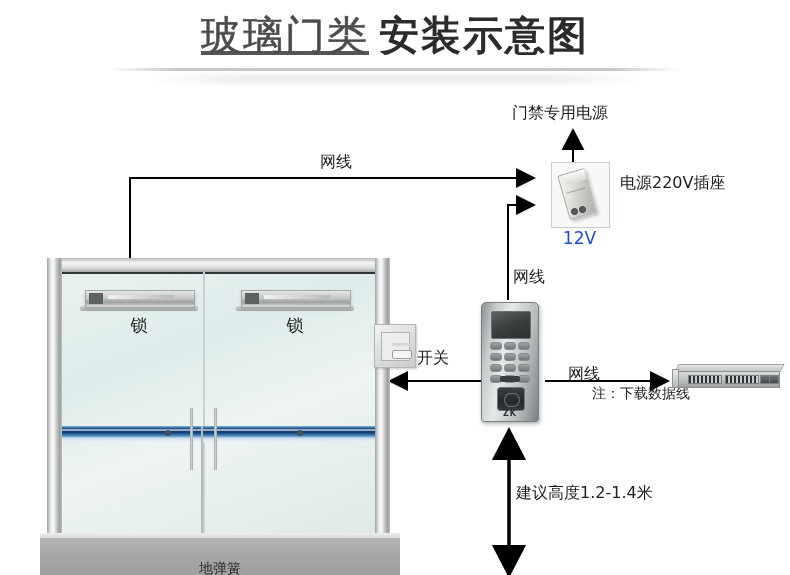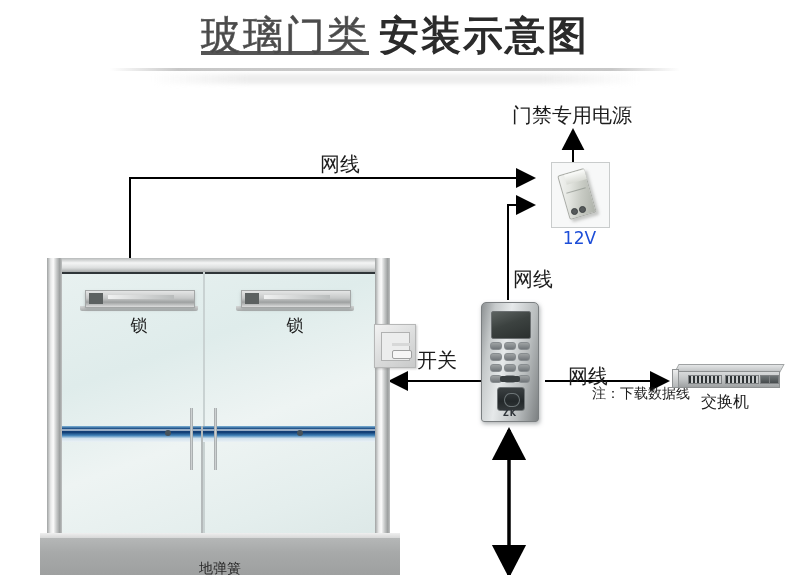--- a/index.html
+++ b/index.html
@@ -46,21 +46,21 @@
   
   .lbl{
     position:absolute;
     color:#1d1d1d;
     font-size:15px;
     line-height:1.25;
     white-space:nowrap;
     background:rgba(255,255,255,0.0);
   }
   .lbl-sm{font-size:14px;}
-  .lbl-lg{font-size:20px;}
+  .lbl-lg{font-size:16px;}
 
   
   #wires{position:absolute;left:0;top:0;width:790px;height:575px;}
 
   
   .door-assembly{position:absolute;left:47px;top:258px;width:343px;height:290px;}
   .door-frame{
     position:absolute;left:0;top:0;width:343px;height:290px;
     background:linear-gradient(180deg,#d9dada 0%,#f2f3f3 18%,#c2c4c4 55%,#eeefef 100%);
     box-shadow:0 0 0 1px #b9bbbb inset;
@@ -387,20 +387,21 @@
 
   <div class="lbl lbl-lg" style="left:512px;top:103px;">门禁专用电源</div>
   <div class="psu-box">
     <div class="psu-body"></div>
     <div class="psu-top"></div>
     <div class="psu-seam"></div>
     <div class="psu-pin p1"></div>
     <div class="psu-pin p2"></div>
   </div>
   <div class="psu-label">12V</div>
+  <div class="lbl lbl-lg" style="left:620px;top:173px;">电源220V插座</div>
 
   <div class="lbl lbl-lg" style="left:320px;top:152px;">网线</div>
   <div class="lbl lbl-lg" style="left:513px;top:267px;">网线</div>
   <div class="lbl lbl-lg" style="left:568px;top:364px;">网线</div>
   <div class="lbl lbl-sm" style="left:553px;top:385px;margin-left:39px;">注：下载数据线</div>
 
   <div class="terminal">
     <div class="term-screen"></div>
     <div class="term-keypad">
       <div class="kp-row">
@@ -431,16 +432,16 @@
 
   <div class="netsw">
     <div class="netsw-top"></div>
     <div class="netsw-face"></div>
     <div class="netsw-ear"></div>
     <div class="netsw-bankA"></div>
     <div class="netsw-bankB"></div>
     <div class="netsw-mod m1"></div>
     <div class="netsw-mod m2"></div>
   </div>
-  <div class="netsw-label">交换机</div>
-
+
+  <div class="lbl lbl-lg" style="left:516px;top:483px;">建议高度1.2-1.4米</div>
 
 </div>
 
 </body></html>

